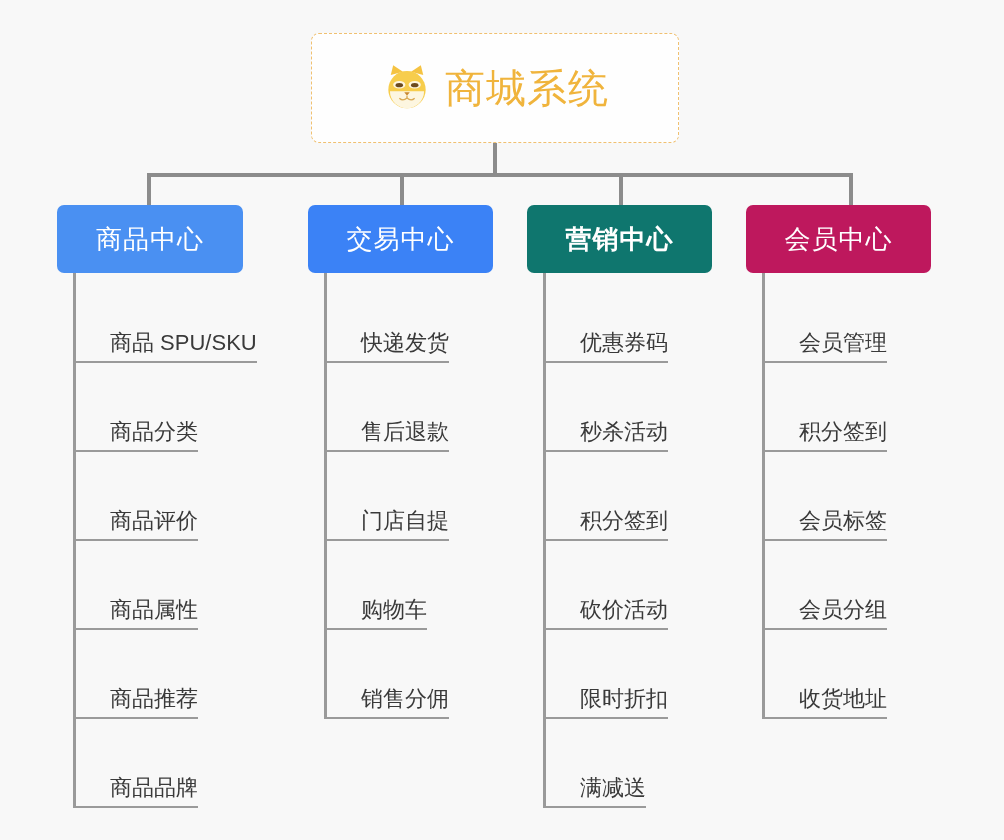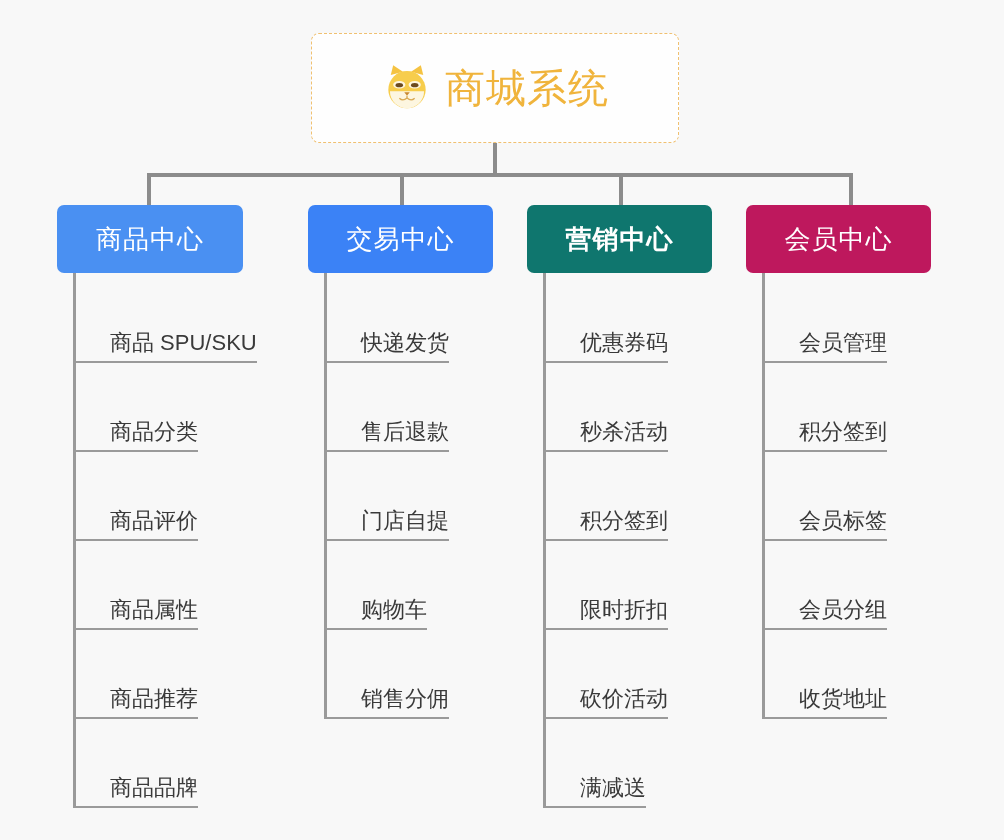--- a/index.html
+++ b/index.html
@@ -198,24 +198,24 @@
       <div class="child-item">
           <span class="child-label">优惠券码</span>
         </div>
       <div class="child-item">
           <span class="child-label">秒杀活动</span>
         </div>
       <div class="child-item">
           <span class="child-label">积分签到</span>
         </div>
       <div class="child-item">
+          <span class="child-label">砍价活动</span>
+        </div>
+      <div class="child-item">
           <span class="child-label">限时折扣</span>
-        </div>
-      <div class="child-item">
-          <span class="child-label">砍价活动</span>
         </div>
       <div class="child-item">
           <span class="child-label">满减送</span>
         </div>
     </div>
   </div>
 
   <div class="column col-4">
     <div class="cat-box" style="background:#be185d;">
       <span>会员中心</span>

